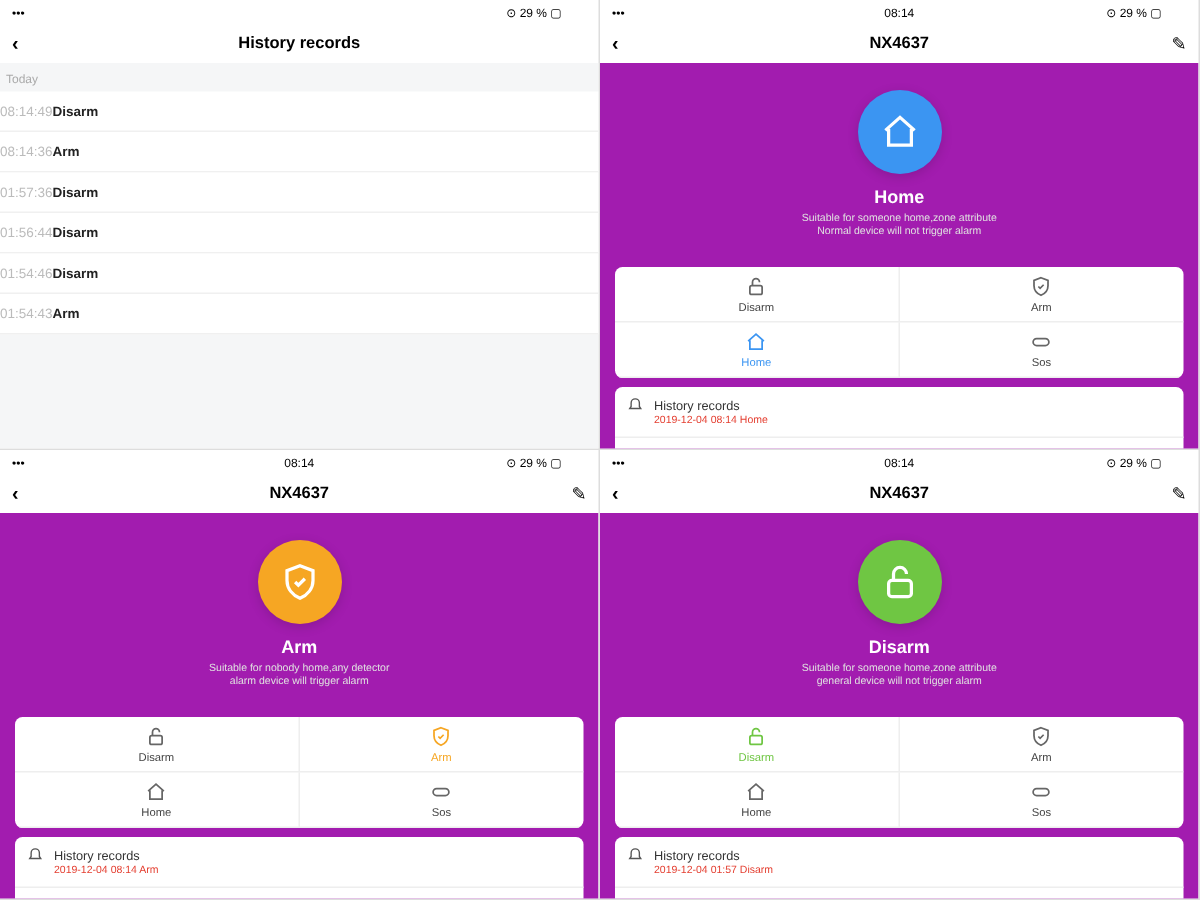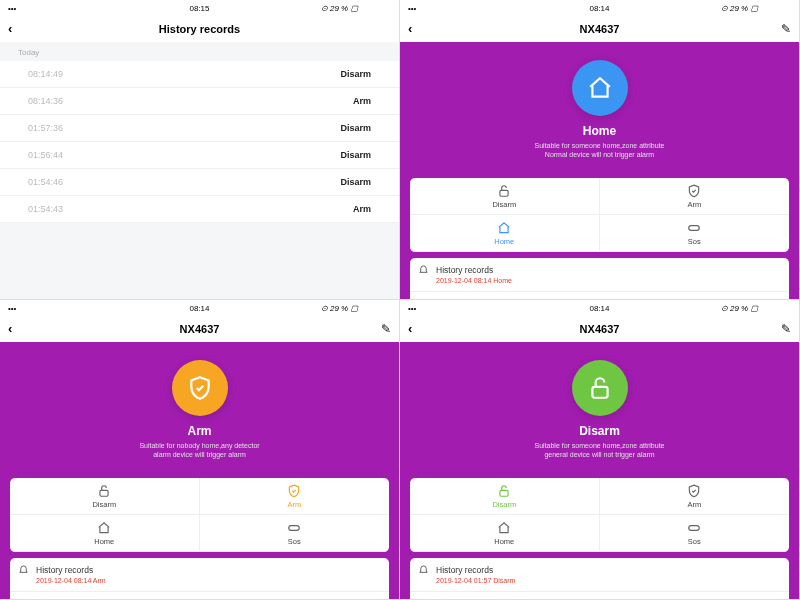--- a/index.html
+++ b/index.html
@@ -1,21 +1,21 @@
 <!DOCTYPE html>
 <html><head>
 <meta charset="utf-8">
 <style>
   * { box-sizing: border-box; margin: 0; padding: 0; }
   body { background: #fff; font-family: -apple-system, Helvetica, Arial, sans-serif; }
   .canvas { width: 800px; height: 600px; display: grid; grid-template-columns: 1fr 1fr; grid-template-rows: 1fr 1fr; }
   .phone { background: #fff; display: flex; flex-direction: column; border-right: 1px solid #ddd; border-bottom: 1px solid #ddd; overflow: hidden; font-size: 9px; color: #333; }
   .statusbar { display: flex; justify-content: space-between; align-items: center; padding: 4px 8px; font-size: 8px; color: #000; }
   .statusbar .left, .statusbar .right { width: 70px; }
-  .statusbar .right { text-align: left; font-style: italic; }
+  .statusbar .right { text-align: center; }
   .statusbar .center { flex: 1; text-align: center; font-weight: 500; }
   .titlebar { display: flex; align-items: center; justify-content: space-between; padding: 4px 8px 6px; }
   .titlebar .back { width: 16px; font-size: 13px; font-weight: 600; color: #000; }
   .titlebar .title { flex: 1; text-align: center; font-weight: 700; font-size: 11px; color: #000; }
   .titlebar .edit { width: 16px; text-align: right; font-size: 12px; color: #000; }
   .graybody { background: #a21caf; flex: 1; display: flex; flex-direction: column; padding: 8px 10px 10px; }
   .hero { text-align: center; padding: 10px 0 12px; }
   .circle { width: 56px; height: 56px; border-radius: 50%; margin: 0 auto 8px; display: flex; align-items: center; justify-content: center; box-shadow: 0 2px 8px rgba(0,0,0,.15); }
   .circle.blue { background: #3b95f2; }
   .circle.orange { background: #f6a623; }
@@ -32,34 +32,33 @@
   .modecell.orange-active .lbl { color: #f6a623; }
   .modecell.green-active .lbl { color: #6fc643; }
   .menucard { background: #fff; border-radius: 5px; margin-top: 6px; }
   .menuitem { display: flex; align-items: flex-start; padding: 7px 8px; border-bottom: 1px solid #eee; gap: 6px; }
   .menuitem:last-child { border-bottom: none; }
   .menuitem .ic { width: 12px; color: #555; font-size: 10px; }
   .menuitem .txt { flex: 1; font-size: 8.5px; color: #333; }
   .menuitem .sub { font-size: 7px; color: #e43e30; margin-top: 2px; }
   
   .histbody { background: #f5f6f7; flex: 1; }
-  .hist-section { font-size: 8px; color: #aaa; padding: 6px 18px 4px; }
-  .hist-row { background: #fff; display: flex; justify-content: space-between; padding: 8px 28px; border-bottom: 1px solid #f0f0f0; font-size: 9px; }
+  .hist-section { font-size: 8px; color: #aaa; padding: 6px 4px 4px; }
+  .hist-row { background: #fff; display: flex; justify-content: flex-start; padding: 8px 0; border-bottom: 1px solid #f0f0f0; font-size: 9px; }
   .hist-row .time { color: #bbb; }
   .hist-row .action { color: #222; font-weight: 600; }
   svg { display: block; }
 </style>
 </head>
 <body>
 
 <div class="canvas" id="canvas">
     <div class="phone">
     <div class="statusbar">
     <span class="left">•••</span>
-    <span class="center">08:15</span>
     <span class="right">⊙ 29 % ▢</span>
   </div>
     <div class="titlebar">
     <span class="back">‹</span>
     <span class="title">History records</span>
     <span class="edit"></span>
   </div>
     <div class="histbody">
       <div class="hist-section">Today</div>
       <div class="hist-row">

